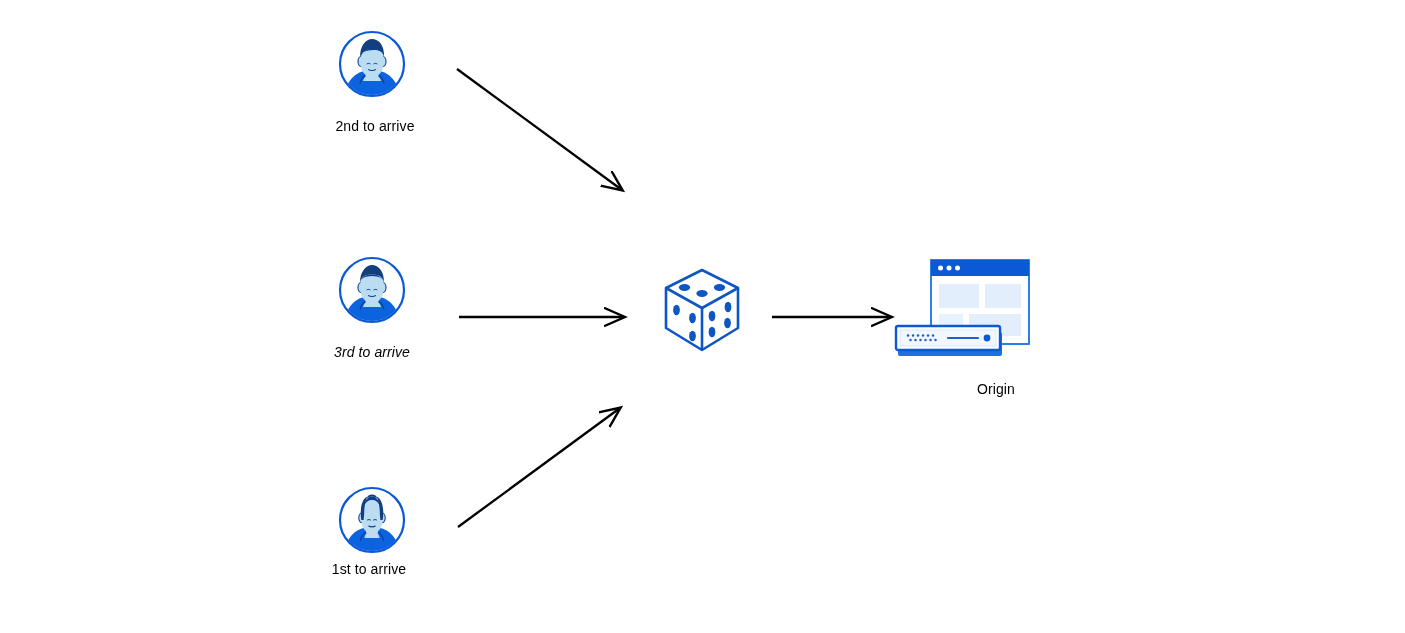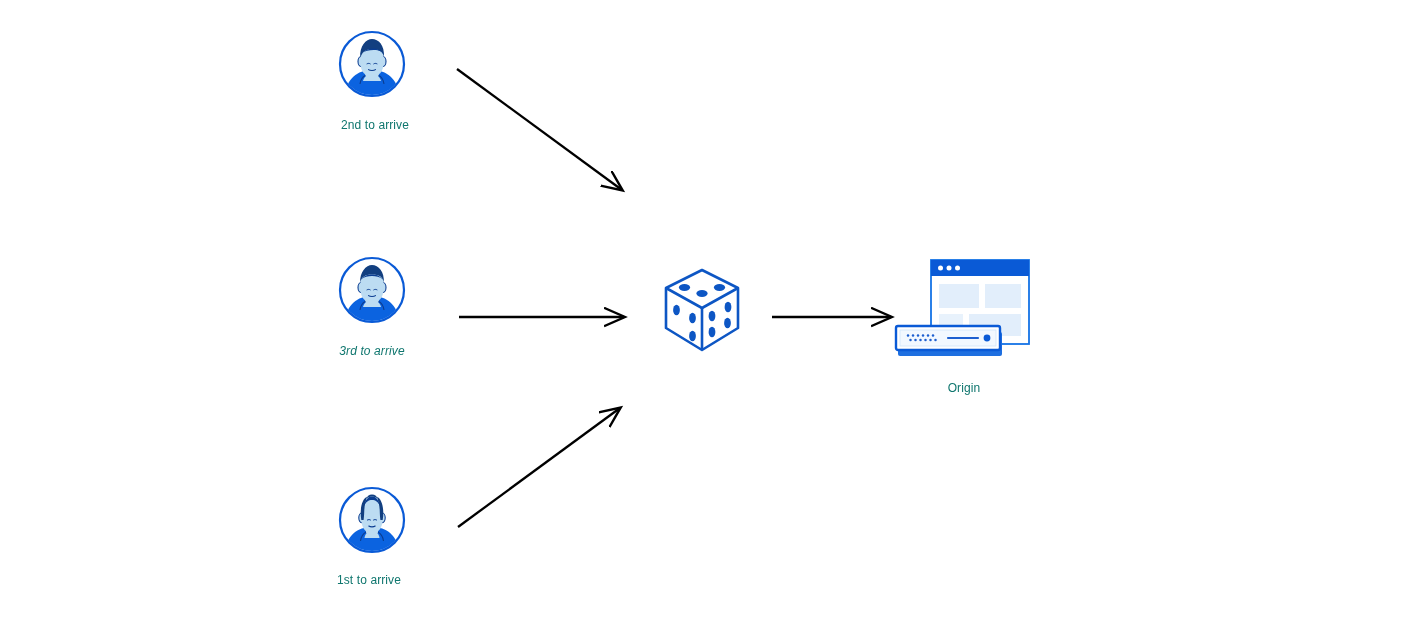--- a/index.html
+++ b/index.html
@@ -19,22 +19,22 @@
     overflow: hidden;
   }
   .node {
     position: absolute;
   }
   .icon-wrap {
     position: absolute;
   }
   .caption {
     position: absolute;
-    font-size: 12px;
-    color: #0f766e;
+    font-size: 14px;
+    color: #000000;
     text-align: center;
     white-space: nowrap;
     letter-spacing: 0.1px;
   }
   svg { display: block; overflow: visible; }
   #arrow-layer {
     position: absolute;
     left: 0; top: 0;
     width: 1405px;
     height: 633px;
@@ -139,21 +139,21 @@
           <path d="M29.4 34 C30.5 33.4 31.6 33.4 32.5 34" stroke="#0b3d91" stroke-width="1" fill="none" stroke-linecap="round"></path>
           <path d="M35.5 34 C36.4 33.4 37.5 33.4 38.6 34" stroke="#0b3d91" stroke-width="1" fill="none" stroke-linecap="round"></path>
           <path d="M30.8 40 C32.4 41.2 35.6 41.2 37.2 40" stroke="#0b3d91" stroke-width="1.1" fill="none" stroke-linecap="round"></path>
           <path d="M28 46.5 L34 50 L40 46.5 L40 43 L28 43 Z" fill="#bcdcf2"></path>
           <path d="M28 46 C24.5 48 23 51 22.5 55" stroke="#0b3d91" stroke-width="1.1" fill="none"></path>
           <path d="M40 46 C43.5 48 45 51 45.5 55" stroke="#0b3d91" stroke-width="1.1" fill="none"></path>
         </g>
       </svg>
     </span>
   </div>
-  <div class="caption" style="left:369px; top:573px; transform:translateX(-50%);">1st to arrive</div>
+  <div class="caption" style="left:369px; top:561px; transform:translateX(-50%);">1st to arrive</div>
 
   <div class="node" style="left:660px; top:266px;">
     <span class="icon-wrap">
       <svg width="84" height="88" viewBox="0 0 84 88">
         <g fill="none" stroke="#0d56c4" stroke-width="2.6" stroke-linejoin="round">
           <path d="M42 4 L78 22 L78 62 L42 84 L6 62 L6 22 Z"></path>
           <path d="M6 22 L42 42 L78 22"></path>
           <path d="M42 42 L42 84"></path>
         </g>
         <g fill="#0d56c4">
@@ -205,15 +205,15 @@
               <circle cx="32.5" cy="84" r="1.25"></circle>
             <circle cx="37.5" cy="84" r="1.25"></circle>
               <circle cx="42.5" cy="84" r="1.25"></circle>
           </g>
           <line x1="55" y1="82" x2="85" y2="82" stroke="#1d5fd0" stroke-width="2.2" stroke-linecap="round"></line>
           <circle cx="94" cy="82" r="3.4" fill="#0a5ad6"></circle>
         </g>
       </svg>
     </span>
   </div>
-  <div class="caption" style="left:964px; top:381px; transform:translateX(-50%);">Origin</div>
+  <div class="caption" style="left:996px; top:381px; transform:translateX(-50%);">Origin</div>
 
 </div>
 
 </body></html>

